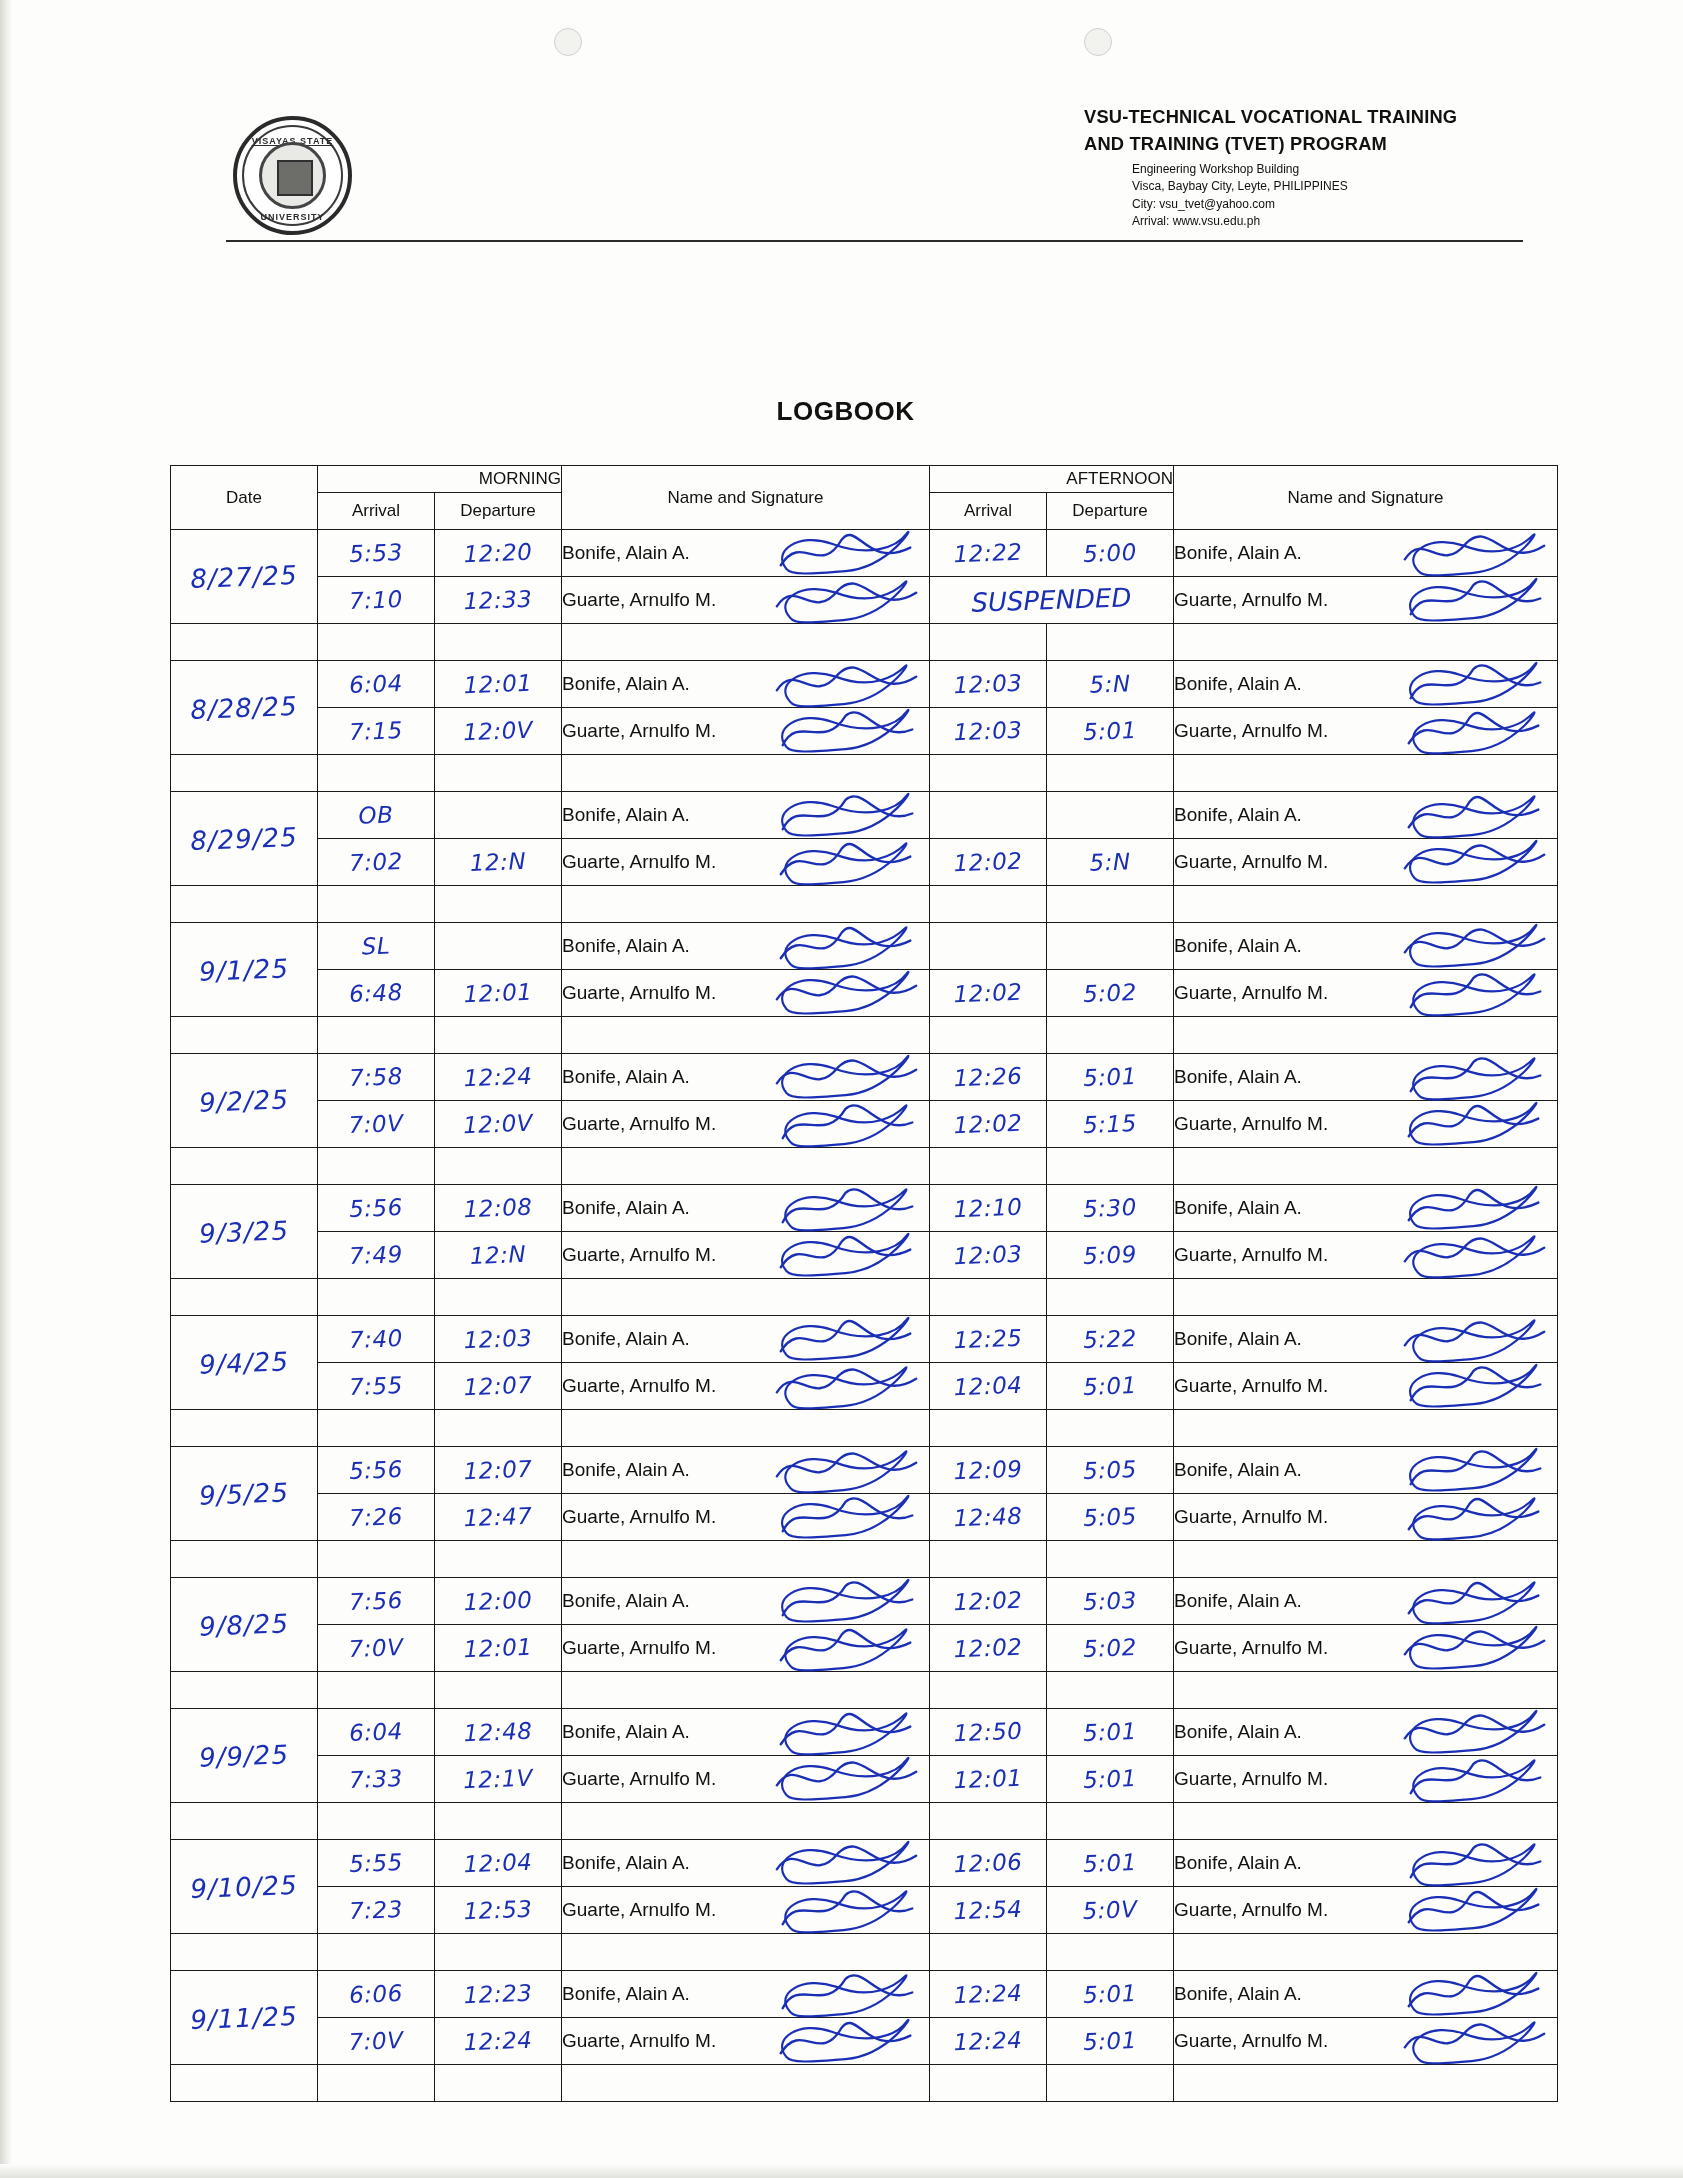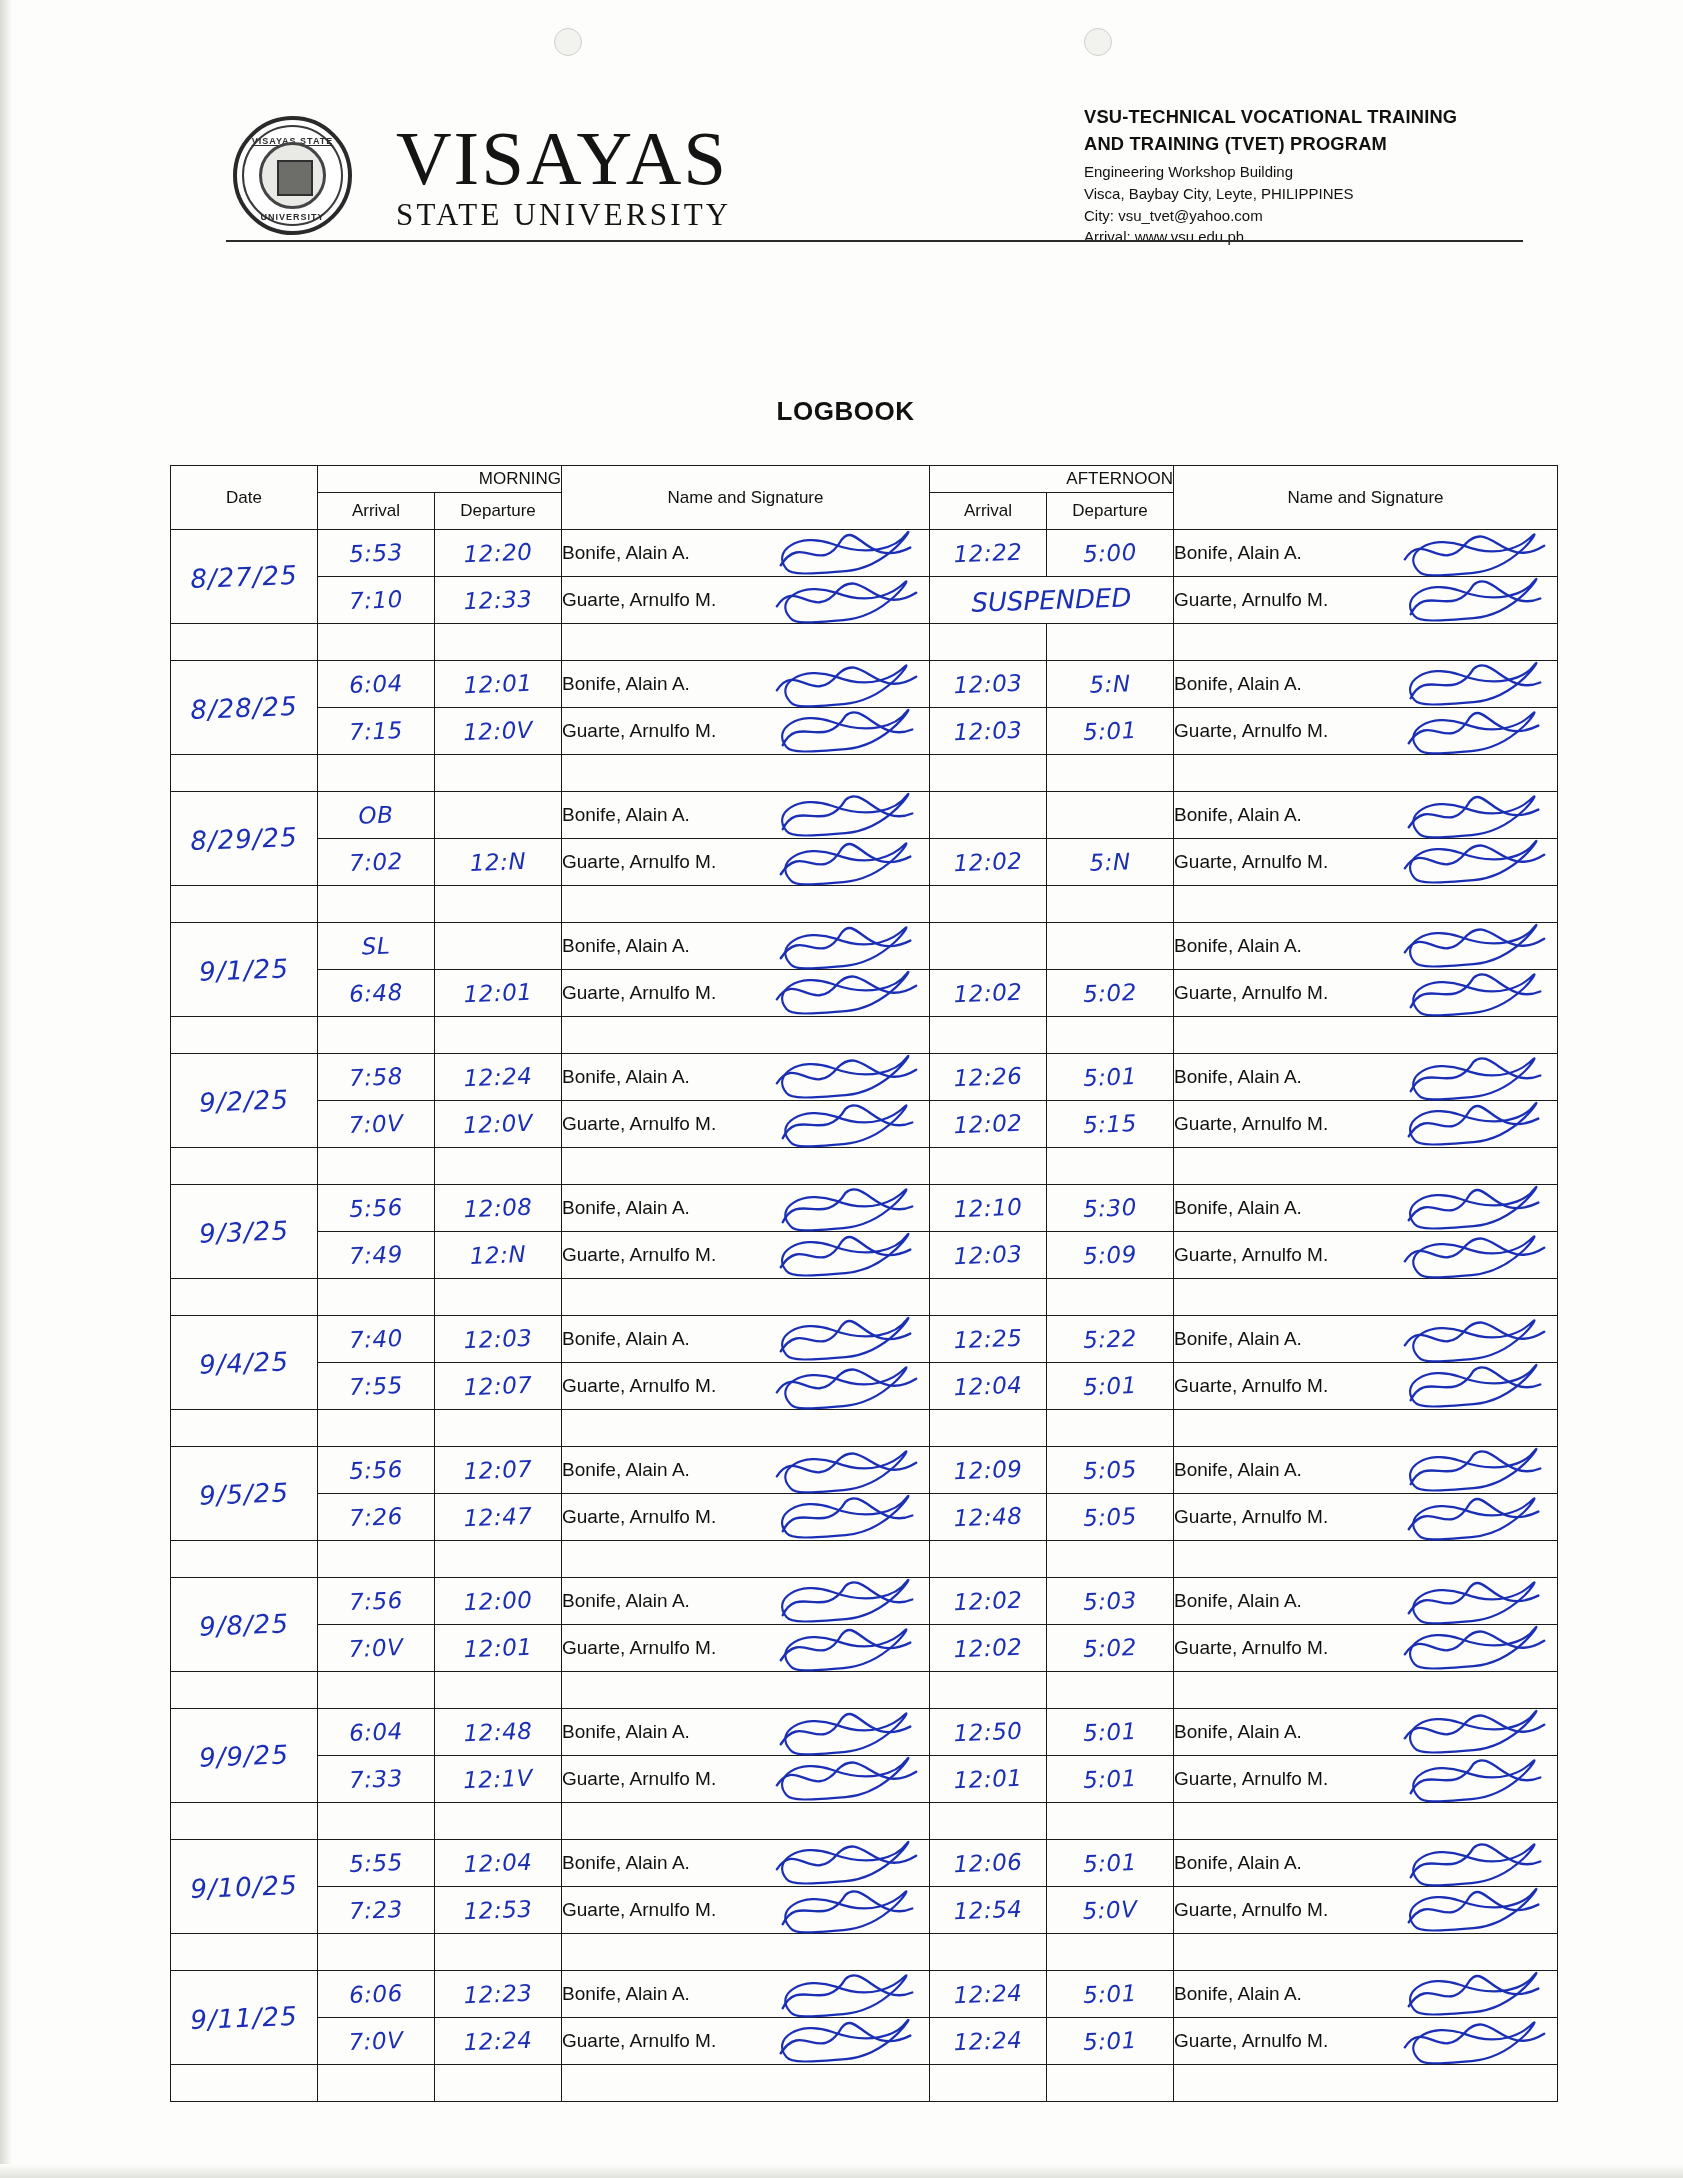--- a/index.html
+++ b/index.html
@@ -117,22 +117,23 @@
     width: 515px;
   }
   .org-block .l1, .org-block .l2 {
     font-size: 18.3px;
     font-weight: bold;
     letter-spacing: 0.2px;
     line-height: 1.45;
   }
   .org-block .addr {
     margin-top: 4px;
-    font-size: 15px;
+    font-size: 12px;
     line-height: 1.45;
+    margin-left: 48px;
   }
 
   .rule {
     position: absolute;
     left: 226px;
     top: 240px;
     width: 1297px;
     height: 2px;
     background: #2b2b2b;
   }
@@ -238,24 +239,20 @@
 
     <div class="seal">
       <div class="ring1"></div>
       <div class="ring2"></div>
       <div class="txt-top">VISAYAS STATE</div>
       <div class="ring3"></div>
       <div class="crest"></div>
       <div class="txt-bottom">UNIVERSITY</div>
     </div>
 
-    <div class="wordmark">
-      <div class="vis">VISAYAS</div>
-      <div class="sub">STATE UNIVERSITY</div>
-    </div>
 
     <div class="org-block">
       <div class="l1">VSU-TECHNICAL VOCATIONAL TRAINING</div>
       <div class="l2">AND TRAINING (TVET) PROGRAM</div>
       <div class="addr">Engineering Workshop Building</div>
       <div class="addr" style="margin-top:0">Visca, Baybay City, Leyte, PHILIPPINES</div>
       <div class="addr" style="margin-top:0">City: vsu_tvet@yahoo.com</div>
       <div class="addr" style="margin-top:0">Arrival: www.vsu.edu.ph</div>
     </div>
   </div>

